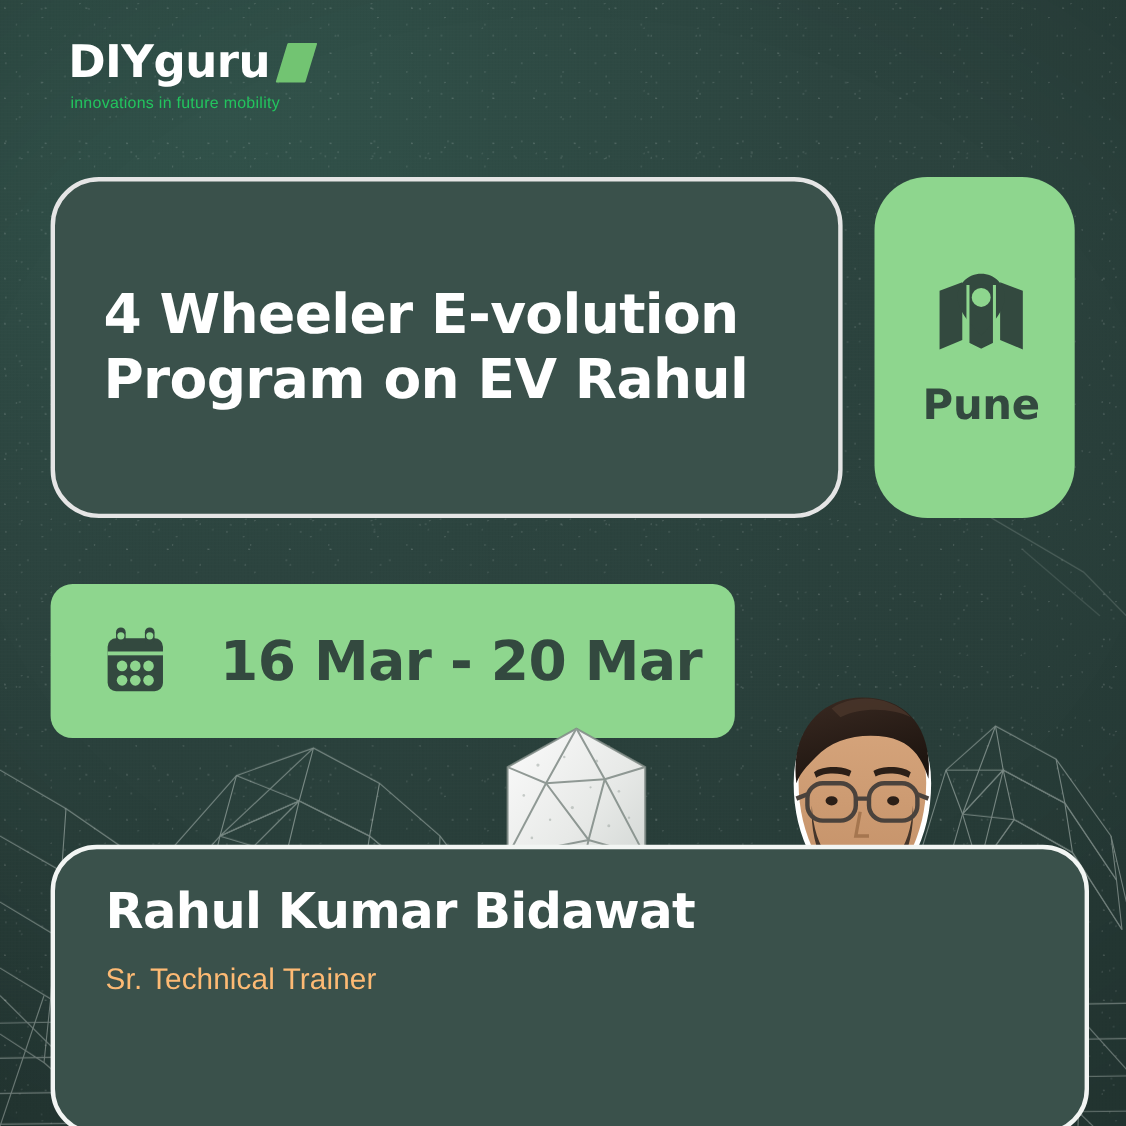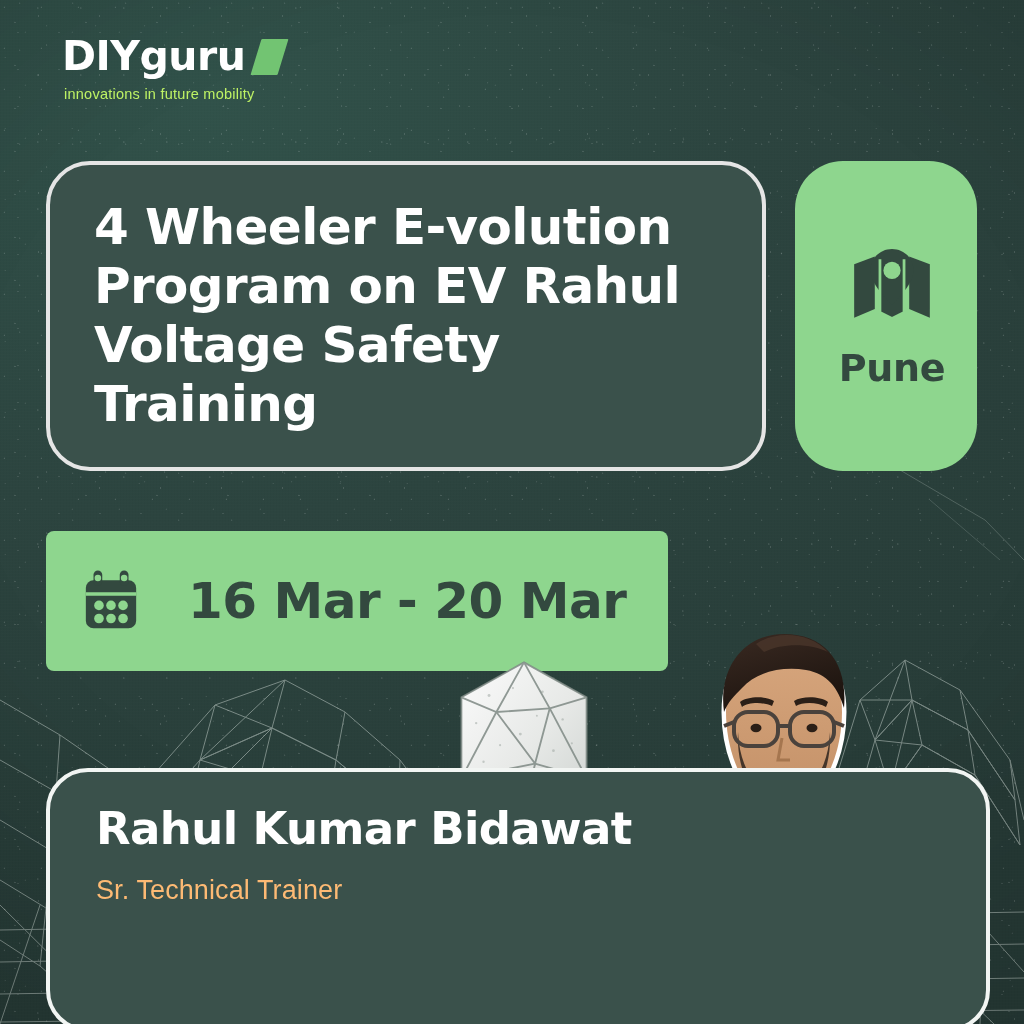--- a/index.html
+++ b/index.html
@@ -52,21 +52,21 @@
   .logo-word{
     font-size:41px;font-weight:700;color:#ffffff;letter-spacing:-.5px;line-height:1;
     font-family:"DejaVu Sans","Liberation Sans",sans-serif;
   }
   .logo-slash{
     width:27px;height:36px;background:#72c472;
     transform:skewX(-17deg);border-radius:1px;
   }
   .logo-tag{
     margin-top:9px;margin-left:2px;
-    font-size:14.5px;color:#bef264;letter-spacing:.25px;font-weight:400;
+    font-size:14.5px;color:#22c55e;letter-spacing:.25px;font-weight:400;
   }
 
   
   .title-card{
     position:absolute;left:46px;top:161px;width:720px;height:310px;
     background:#3a514b;border:4px solid #e5e5e5;border-radius:44px;
     display:flex;align-items:center;
     padding:0 40px 0 44px;
   }
   .title-text{
@@ -85,22 +85,22 @@
   }
   .loc-icon{width:86px;height:86px;display:block;}
   .loc-label{
     font-size:38px;font-weight:700;color:#33493f;letter-spacing:-.3px;
     font-family:"DejaVu Sans","Liberation Sans",sans-serif;
   }
 
   
   .date-pill{
     position:absolute;left:46px;top:531px;width:622px;height:140px;
-    background:#8ed68e;border-radius:8px;
-    display:flex;align-items:center;padding-left:30px;gap:42px;
+    background:#8ed68e;border-radius:20px;
+    display:flex;align-items:center;padding-left:42px;gap:42px;
   }
   .cal-icon{width:70px;height:70px;display:block;flex:none;}
   .date-text{
     font-size:50px;font-weight:700;color:#33493f;letter-spacing:-.5px;
     font-family:"DejaVu Sans","Liberation Sans",sans-serif;
     white-space:nowrap;
   }
 
   
   .poly{position:absolute;left:432px;top:655px;width:184px;height:184px;}
@@ -207,21 +207,20 @@
       <div class="logo-word">DIYguru</div>
       <div class="logo-slash"></div>
     </div>
     <div class="logo-tag">innovations in future mobility</div>
   </div>
 
   <div class="title-card">
     <div class="title-text">
       <div>4 Wheeler E-volution</div>
       <div>Program on EV Rahul</div>
-      <div>Voltage Safety Training</div>
     </div>
   </div>
 
   <div class="loc-card">
     <svg class="loc-icon" viewBox="0 0 100 100">
       <g fill="#33493f">
 
         <path d="M6 26 L30 17 L30 78 L6 88 Z"></path>
 
         <path d="M70 17 L94 26 L94 88 L70 78 Z"></path>

